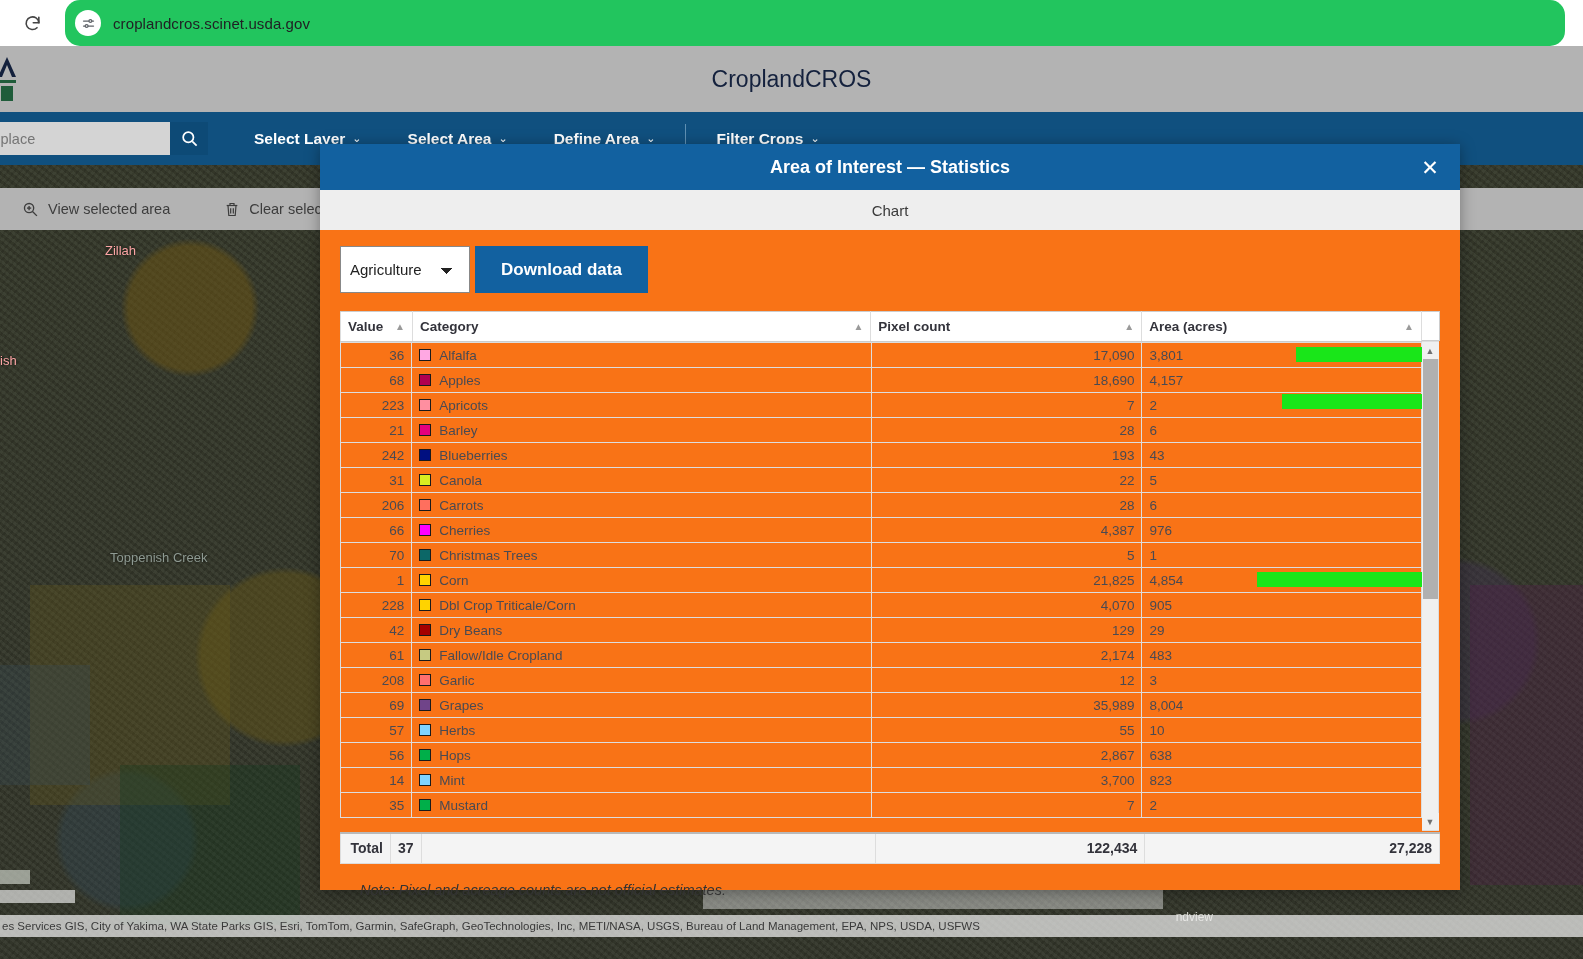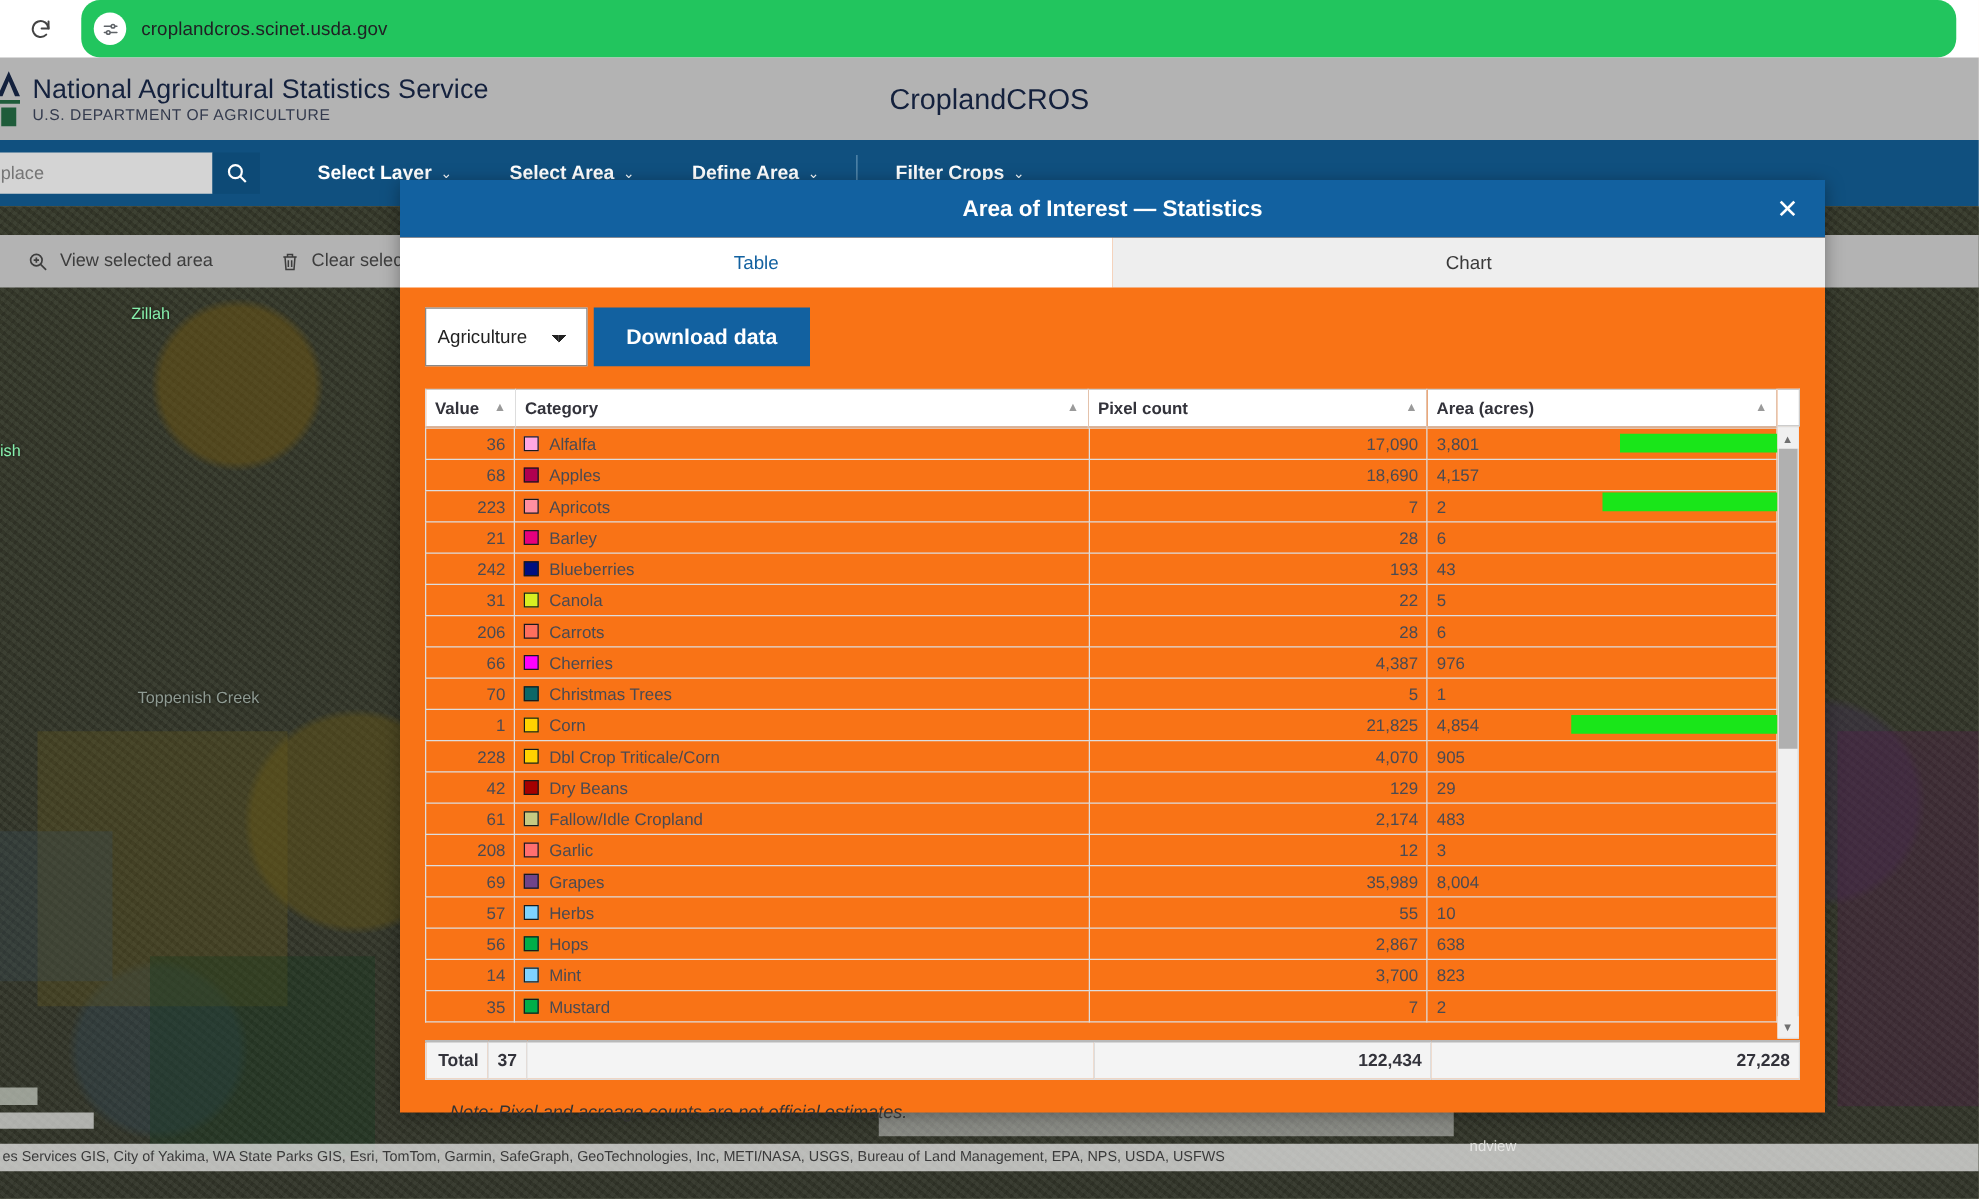--- a/index.html
+++ b/index.html
@@ -106,21 +106,21 @@
       radial-gradient(circle at 92% 60%, rgba(90,70,110,.45) 0 5%, transparent 5.5%),
       radial-gradient(circle at 18% 62%, rgba(140,120,35,.5) 0 6%, transparent 6.5%),
       radial-gradient(circle at 33% 78%, rgba(25,85,45,.5) 0 5%, transparent 5.5%),
       radial-gradient(circle at 8%  85%, rgba(70,100,120,.4) 0 4%, transparent 4.5%),
       repeating-linear-gradient(38deg, rgba(0,0,0,.10) 0 3px, rgba(255,255,255,.03) 3px 6px),
       repeating-linear-gradient(-52deg, rgba(0,0,0,.07) 0 2px, rgba(255,255,255,.02) 2px 5px),
       linear-gradient(#50553f, #4d5240);
   }
   #map-dim { position: absolute; inset: 0; background: rgba(0,0,0,.30); }
   .map-label {
-    position: absolute; color: #86efac; font-size: 13px;
+    position: absolute; color: #fca5a5; font-size: 13px;
     text-shadow: 0 0 3px rgba(0,0,0,.7);
   }
   .map-patch { position: absolute; }
   #attribution {
     position: absolute; left: 0; bottom: 22px; width: 1583px; height: 22px;
     background: rgba(240,240,240,.72);
     font-size: 11.5px; color: #3a3a3a; line-height: 22px; padding-left: 2px;
     white-space: nowrap; overflow: hidden;
   }
   #scale-bar-box {
@@ -291,24 +291,20 @@
 </div>
 
 <div id="usda-header">
   <div id="usda-logo">
     <svg width="22" height="48" viewBox="0 0 22 48">
       <path d="M2 22 L11 2 L20 22 L16 22 L11 10 L6 22 Z" fill="#14213d"></path>
       <rect x="2" y="25" width="18" height="3" fill="#1f5c3a"></rect>
       <rect x="5" y="31" width="12" height="15" fill="#1f5c3a"></rect>
     </svg>
   </div>
-  <div id="nass-titles">
-    <div id="nass-title">National Agricultural Statistics Service</div>
-    <div id="nass-sub">U.S. DEPARTMENT OF AGRICULTURE</div>
-  </div>
   <div id="app-title">CroplandCROS</div>
 </div>
 
 <div id="nav-bar">
   <div id="search-wrap">
     <input id="search-input" type="text" placeholder="address or place" style="">
     <button id="search-button">
       <svg width="19" height="19" viewBox="0 0 24 24" fill="none" stroke="#fff" stroke-width="2.2">
           <circle cx="10.5" cy="10.5" r="6.5"></circle>
           <line x1="15.5" y1="15.5" x2="21" y2="21"></line>
@@ -382,23 +378,20 @@
 </div>
 
 <div id="stats-modal">
 
   <div id="modal-header">
     <span id="modal-title">Area of Interest — Statistics</span>
     <span id="modal-close">✕</span>
   </div>
 
   <div id="modal-tabs">
-    <div class="modal-tab active">
-      <span>Table</span>
-    </div>
     <div class="modal-tab inactive">
       <span>Chart</span>
     </div>
   </div>
 
   <div id="modal-body">
 
     <div id="controls-row">
       <select id="layer-select"><option value="Agriculture">Agriculture</option></select>
       <button id="download-button">Download data</button>

